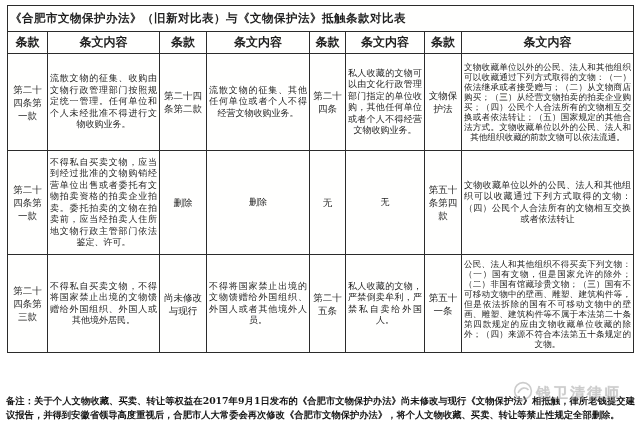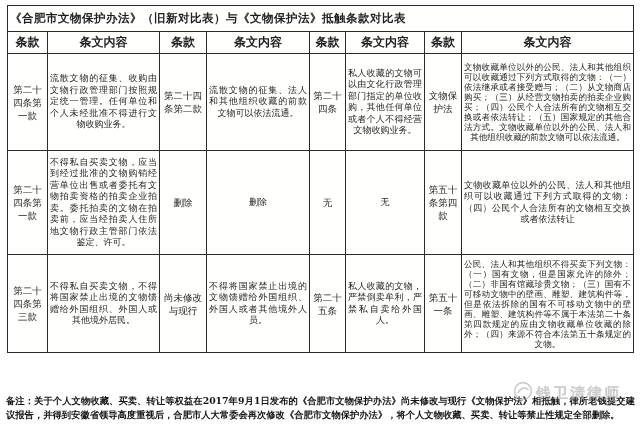--- a/index.html
+++ b/index.html
@@ -117,21 +117,21 @@
       <td class="subhead-cell">条款</td>
       <td class="subhead-cell">条文内容</td>
       <td class="subhead-cell">条款</td>
       <td class="subhead-cell">条文内容</td>
     </tr>
 
     <tr style="height:97px">
       <td class="clause">第二十四条第一款</td>
       <td class="content">流散文物的征集、收购由文物行政管理部门按照规定统一管理。任何单位和个人未经批准不得进行文物收购业务。</td>
       <td class="clause">第二十四条第二款</td>
-      <td class="content">流散文物的征集、法人和其他组织收藏的前款文物可以依法流通。</td>
+      <td class="content">流散文物的征集、其他任何单位或者个人不得经营文物收购业务。</td>
       <td class="clause">第二十四条</td>
       <td class="content">私人收藏的文物可以由文化行政管理部门指定的单位收购，其他任何单位或者个人不得经营文物收购业务。</td>
       <td class="clause">文物保护法</td>
       <td class="content small">文物收藏单位以外的公民、法人和其他组织可以收藏通过下列方式取得的文物：（一）依法继承或者接受赠与；（二）从文物商店购买；（三）从经营文物拍卖的拍卖企业购买；（四）公民个人合法所有的文物相互交换或者依法转让；（五）国家规定的其他合法方式。文物收藏单位以外的公民、法人和其他组织收藏的前款文物可以依法流通。</td>
     </tr>
 
     <tr style="height:104px">
       <td class="clause">第二十四条第一款</td>
       <td class="content">不得私自买卖文物，应当到经过批准的文物购销经营单位出售或者委托有文物拍卖资格的拍卖企业拍卖。委托拍卖的文物在拍卖前，应当经拍卖人住所地文物行政主管部门依法鉴定、许可。</td>
       <td class="clause">删除</td>

